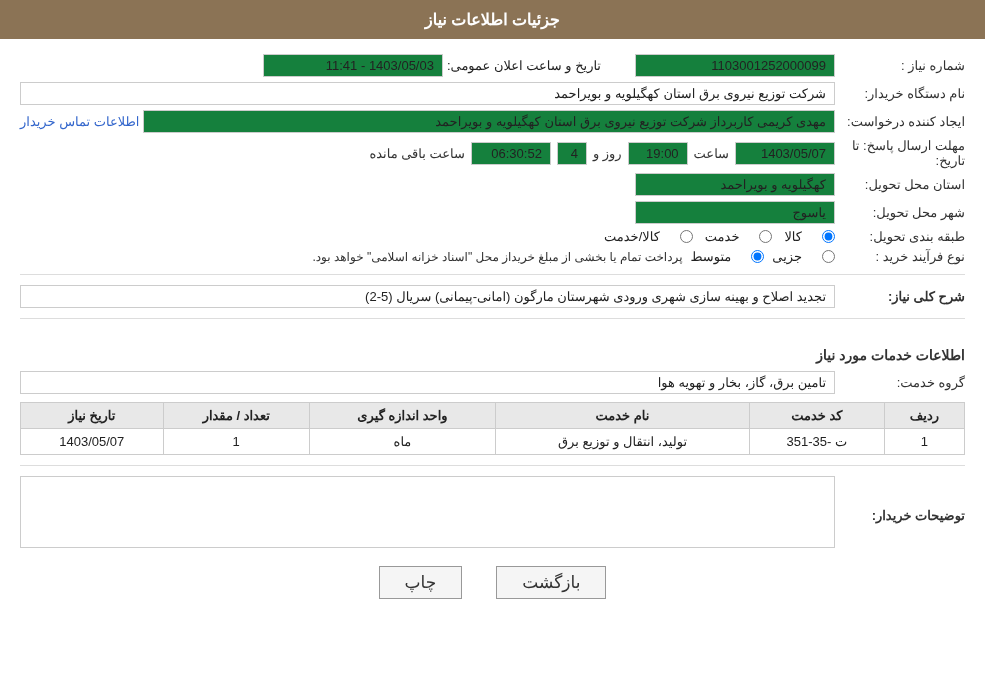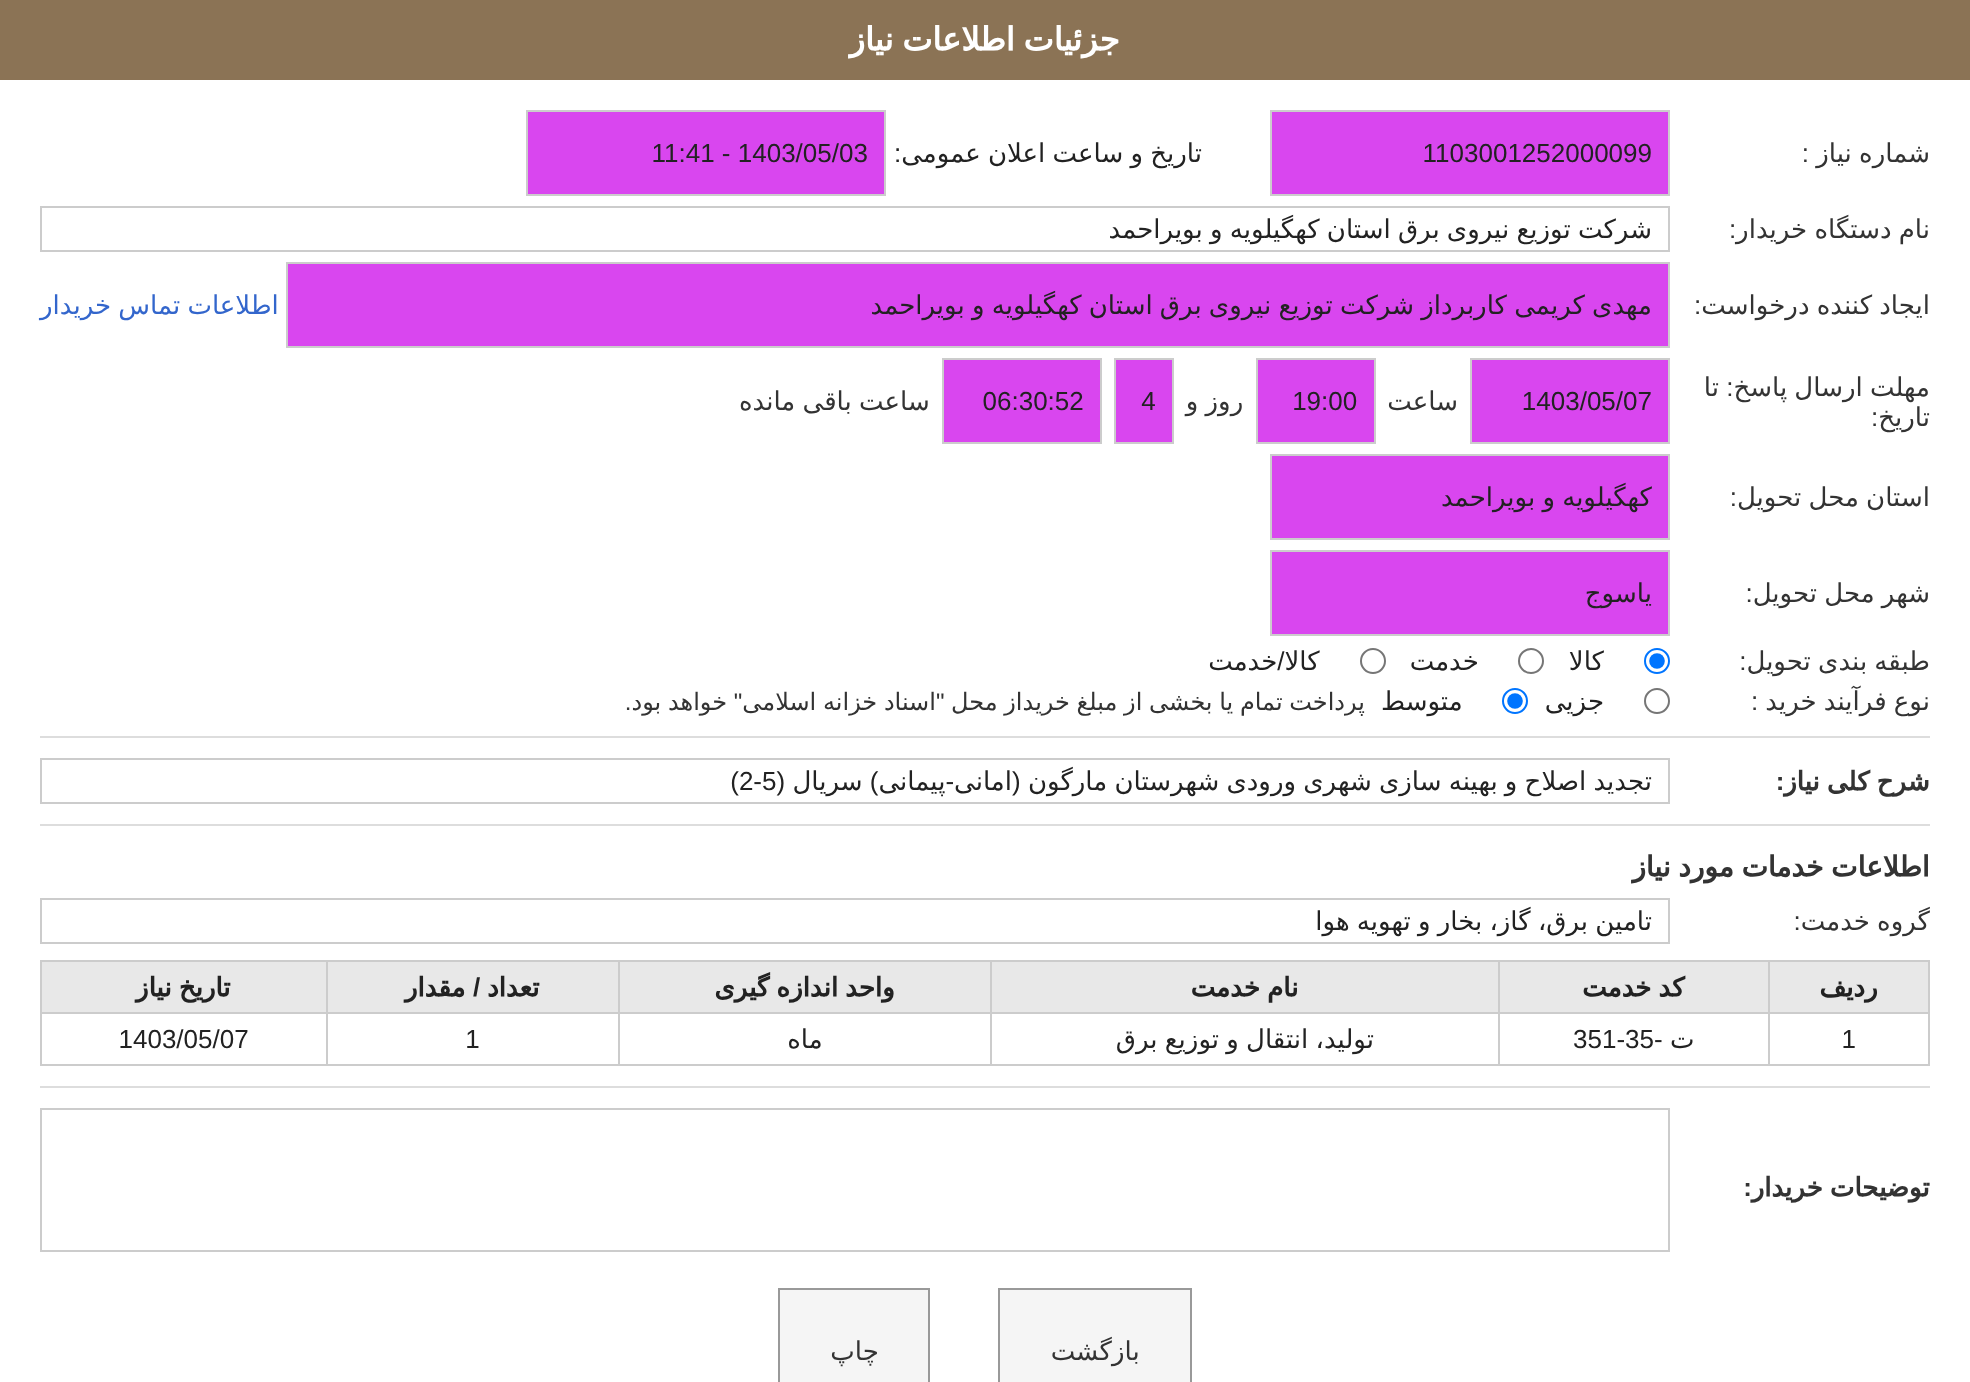--- a/index.html
+++ b/index.html
@@ -24,27 +24,27 @@
       font-size: 16px;
       font-weight: bold;
     }
     .main-content {
       padding: 15px 20px;
     }
     .section-title {
       font-size: 14px;
       font-weight: bold;
       color: #333;
-      margin: 12px 0 8px 0;
+      margin: 28px 0 8px 0;
       text-align: right;
     }
     .value-box {
       border: 1px solid #ccc;
-      background: #d946ef;
-      padding: 13px 8px;
+      background: #15803d;
+      padding: 3px 8px;
       min-height: 22px;
       display: inline-block;
     }
     .value-box-full {
       border: 1px solid #ccc;
       background: #fff;
       padding: 3px 8px;
       min-height: 22px;
       width: 100%;
       text-align: right;
@@ -106,24 +106,24 @@
       padding: 5px 8px;
       text-align: center;
     }
     .footer-buttons {
       display: flex;
       justify-content: center;
       gap: 10px;
       margin: 15px 0;
     }
     .btn {
-      padding: 23px 25px;
+      padding: 5px 25px;
       border: 1px solid #999;
       cursor: pointer;
-      font-size: 13px;
+      font-size: 17px;
       font-family: Tahoma, Arial, sans-serif;
       background: #f5f5f5;
     }
     .btn-back {
       background: #f5f5f5;
       color: #333;
       margin-left: 24px;
     }
     .btn-print {
       background: #f5f5f5;

